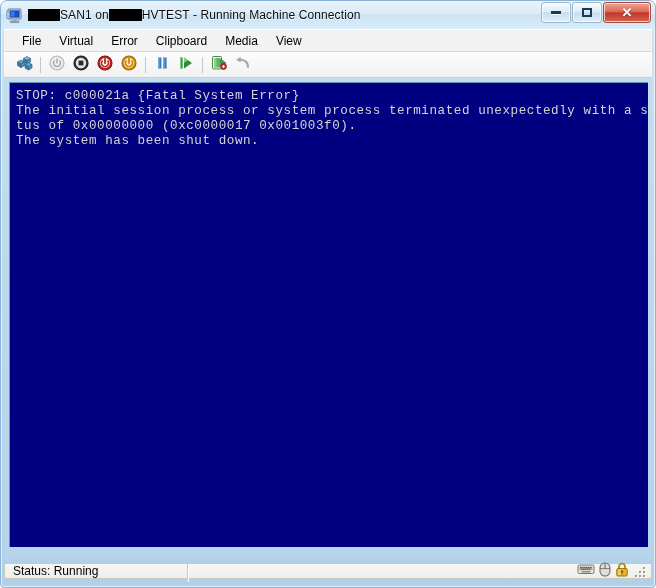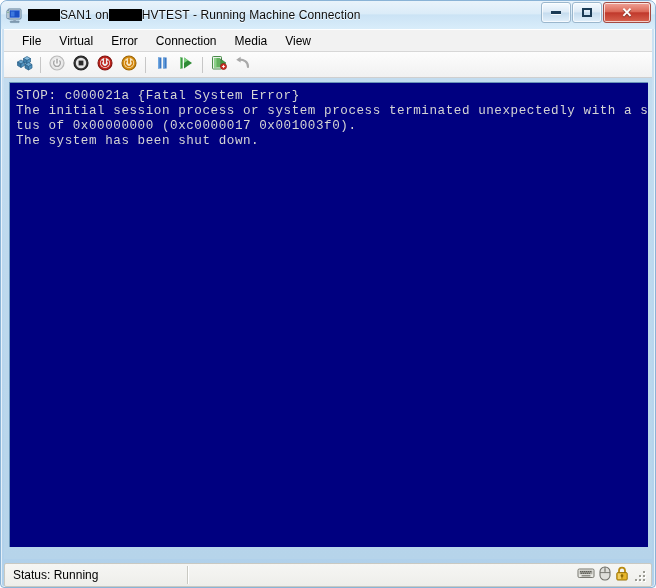--- a/index.html
+++ b/index.html
@@ -184,27 +184,26 @@
     font-size: 12.6px;
     line-height: 15px;
     color: #d4d4d4;
     white-space: pre;
     padding: 6px 0 0 6px;
     letter-spacing: 0.55px;
   }
 
   
   .statusbar {
-    height: 24px;
+    height: 16px;
     margin: 4px 3px 12px 3px;
     background: linear-gradient(to bottom, #f6f6f4 0%, #eeeeea 100%);
     border: 1px solid #c9c9c2;
     border-radius: 2px;
     display: flex;
-    align-items: center;
     box-sizing: border-box;
     position: relative;
   }
   .status-pane {
     padding-left: 8px;
     font-size: 12px;
     color: #000000;
     width: 182px;
     box-sizing: border-box;
     white-space: nowrap;
@@ -275,21 +274,21 @@
       <div class="wbtn close">
         <span class="glyph">✕</span>
       </div>
     </div>
   </div>
 
   <div class="menubar">
     <div class="menu-item">File</div>
     <div class="menu-item">Virtual</div>
     <div class="menu-item">Error</div>
-    <div class="menu-item">Connection</div>
+    <div class="menu-item">Clipboard</div>
     <div class="menu-item">Media</div>
     <div class="menu-item">View</div>
   </div>
 
   <div class="toolbar">
 
     <div class="tb-btn">
       <span>
         <svg width="17" height="16" viewBox="0 0 17 16">
           <g stroke="#2a5f86" stroke-width="0.7">

